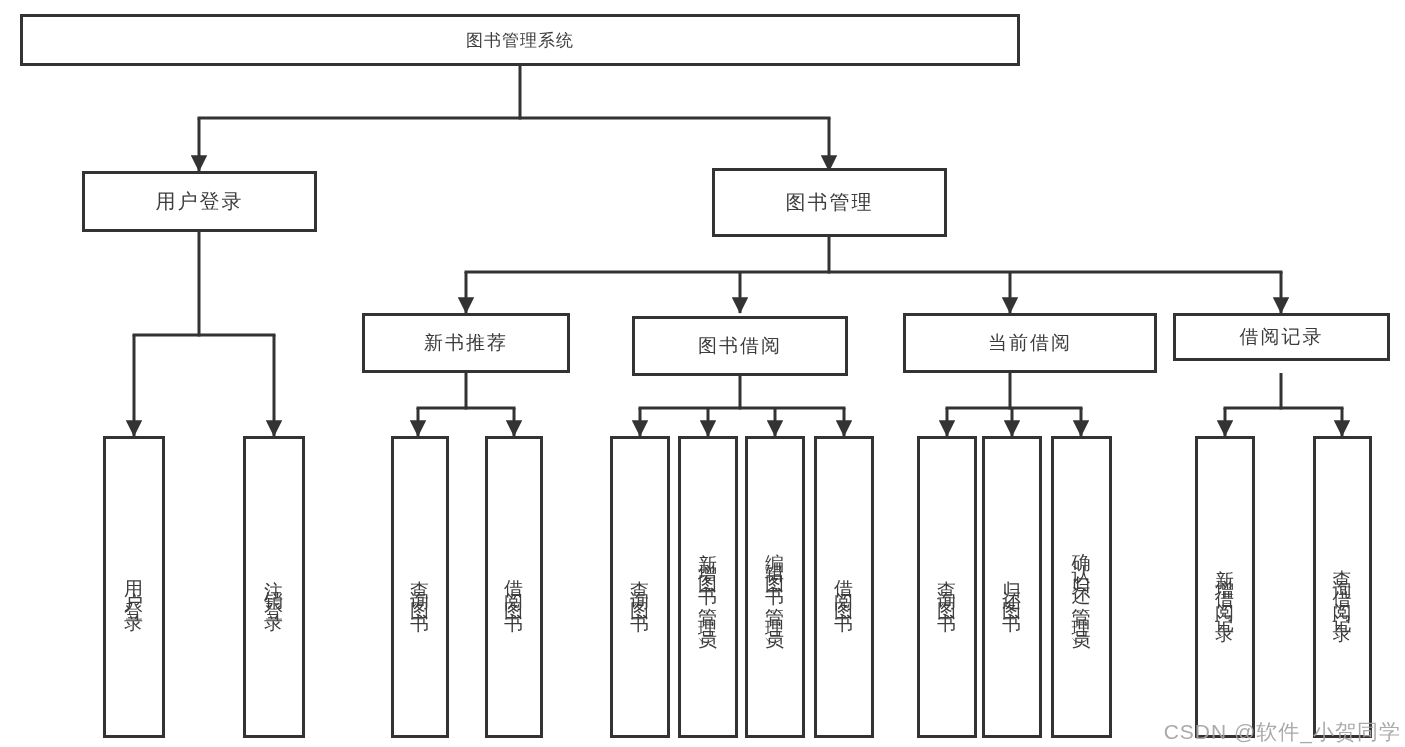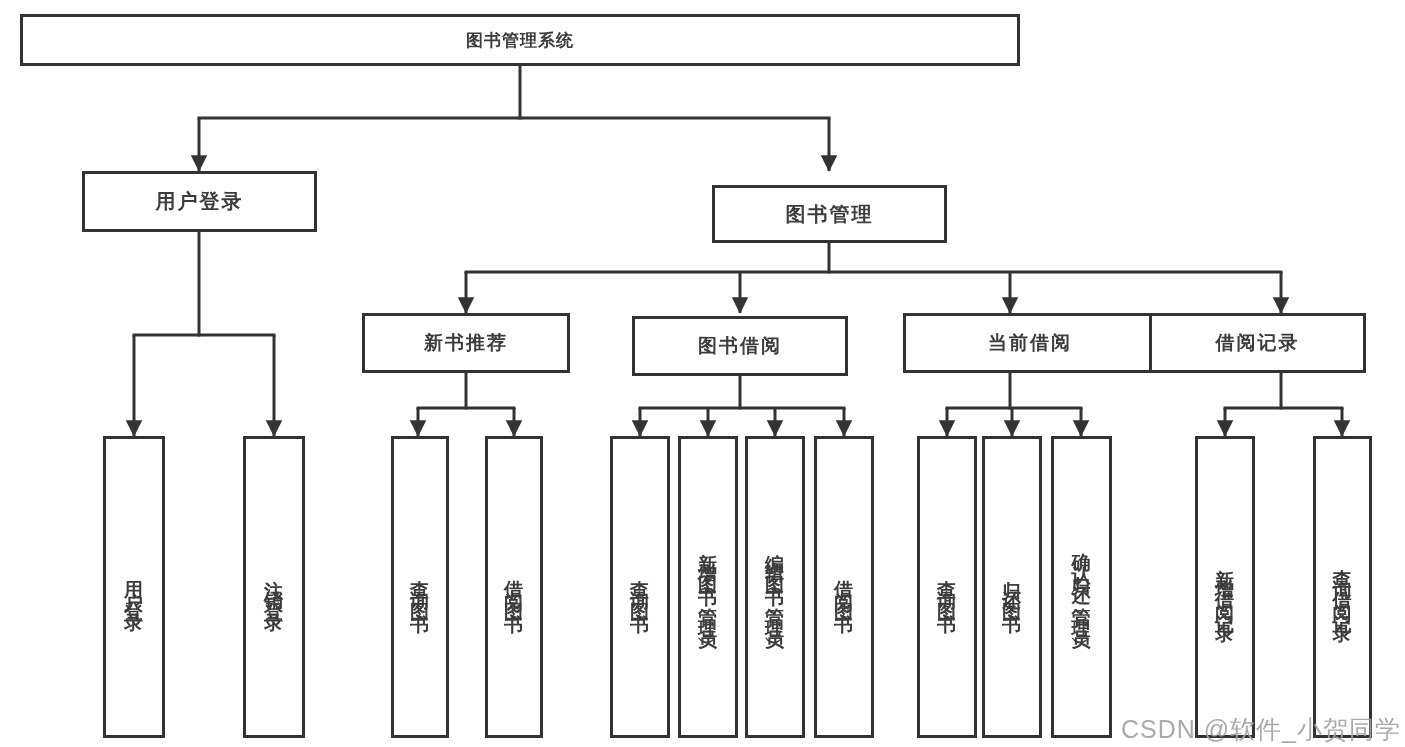--- a/index.html
+++ b/index.html
@@ -11,36 +11,35 @@
     overflow:hidden;
   }
   #wires{position:absolute;left:0;top:0;width:1405px;height:747px;pointer-events:none;}
   .node{
     position:absolute;
     box-sizing:border-box;
     background:#ffffff;
     border:3px solid #333333;
     display:flex;align-items:center;justify-content:center;
     color:#3c3c3c;
-    font-weight:bold;
   }
   .lvl-root span{font-size:17px;letter-spacing:1px;}
   .lvl-2 span{font-size:20px;letter-spacing:2px;}
   .lvl-3 span{font-size:19px;letter-spacing:2px;text-align:center;}
   .leaf .vtext{
     writing-mode:vertical-rl;
     font-size:19px;
     letter-spacing:11px;
     line-height:1;
     white-space:nowrap;
   }
   .watermark{
     position:absolute;
     right:4px;bottom:1px;
-    font-size:25px;
+    font-size:21px;
     color:#a3a3a3;
     opacity:0.92;
     letter-spacing:1px;
     z-index:5;
   }
 </style>
 </head>
 <body>
 
 <div id="canvas">
@@ -100,34 +99,34 @@
     </g>
   </svg>
 
   <div class="node lvl-root" style="left:20px;top:14px;width:1000px;height:52px">
     <span>图书管理系统</span>
   </div>
 
   <div class="node lvl-2" style="left:82px;top:171px;width:235px;height:61px">
     <span>用户登录</span>
   </div>
-  <div class="node lvl-2" style="left:712px;top:185px;width:235px;height:58px">
+  <div class="node lvl-2" style="left:712px;top:168px;width:235px;height:69px">
     <span>图书管理</span>
   </div>
 
   <div class="node lvl-3" style="left:362px;top:313px;width:208px;height:60px">
     <span>新书推荐</span>
   </div>
   <div class="node lvl-3" style="left:632px;top:316px;width:216px;height:60px">
     <span>图书借阅</span>
   </div>
   <div class="node lvl-3" style="left:903px;top:313px;width:254px;height:60px">
     <span>当前借阅</span>
   </div>
-  <div class="node lvl-3" style="left:1149px;top:313px;width:217px;height:60px">
+  <div class="node lvl-3" style="left:1173px;top:313px;width:217px;height:48px">
     <span>借阅记录</span>
   </div>
 
   <div class="node leaf" style="left:103px;top:436px;width:62px;height:302px">
     <span class="vtext">用户登录</span>
   </div>
   <div class="node leaf" style="left:243px;top:436px;width:62px;height:302px">
     <span class="vtext">注销登录</span>
   </div>
 

